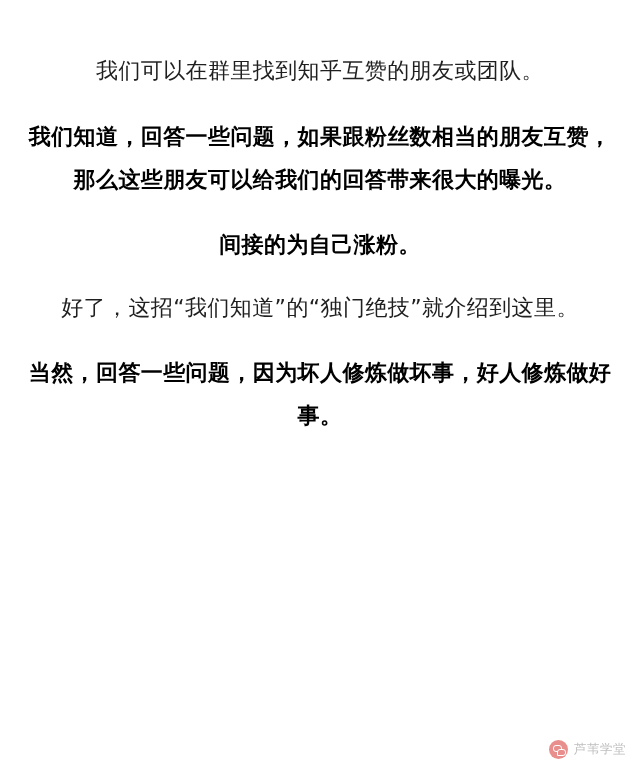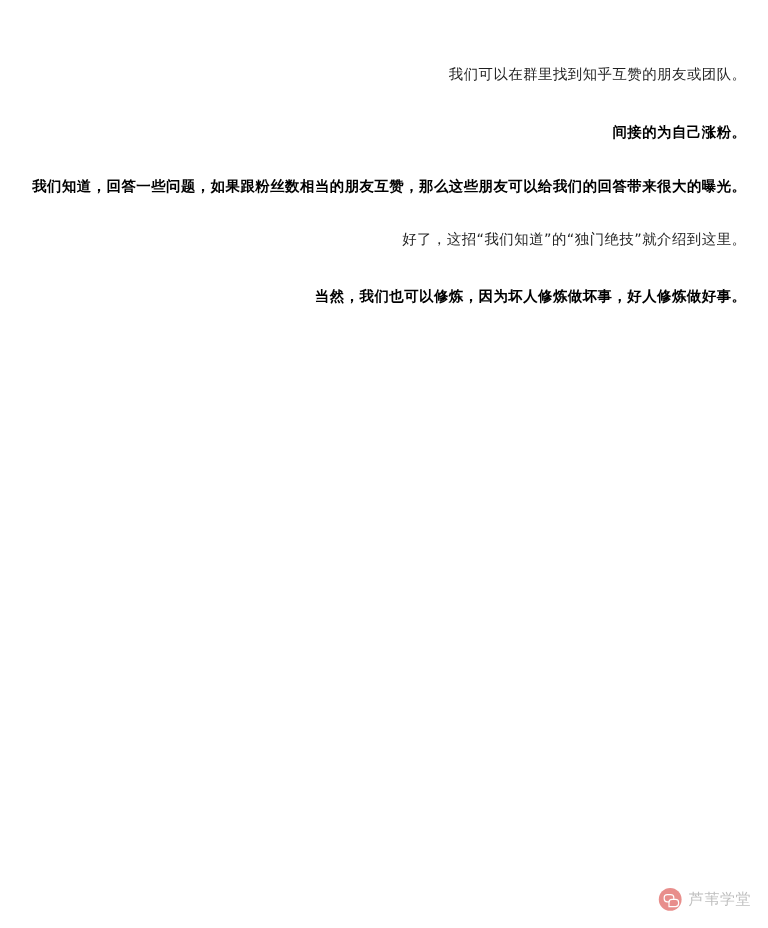--- a/index.html
+++ b/index.html
@@ -16,26 +16,26 @@
     overflow: hidden;
   }
   .page {
     position: relative;
     width: 640px;
     height: 773px;
     box-sizing: border-box;
     padding: 52px 18px 0 18px;
   }
   .para {
-    font-size: 12px;
+    font-size: 22px;
     line-height: 1.62;
     letter-spacing: 0.4px;
     color: #1f1f1f;
     margin: 0 0 26px 0;
-    text-align: right;
+    text-align: center;
   }
   .para.bold {
     font-weight: bold;
     color: #000000;
     line-height: 1.95;
     margin-bottom: 22px;
   }
   .para.tight {
     line-height: 1.72;
   }
@@ -86,28 +86,28 @@
     white-space: nowrap;
   }
 </style>
 </head>
 <body>
 
 <div class="page">
 
   <p class="para tight">我们可以在群里找到知乎互赞的朋友或团队。</p>
 
+  <p class="para bold">我们知道，回答一些问题，如果跟粉丝数相当的朋友互赞，那么这些朋友可以给我们的回答带来很大的曝光。</p>
+
   <p class="para bold">间接的为自己涨粉。</p>
-
-  <p class="para bold">我们知道，回答一些问题，如果跟粉丝数相当的朋友互赞，那么这些朋友可以给我们的回答带来很大的曝光。</p>
 
   <p class="para tight">好了，这招“我们知道”的“独门绝技”就介绍到这里。</p>
 
 
 
-  <p class="para bold">当然，我们也可以修炼，因为坏人修炼做坏事，好人修炼做好事。</p>
+  <p class="para bold">当然，回答一些问题，因为坏人修炼做坏事，好人修炼做好事。</p>
 
   <div class="watermark">
     <span class="wm-logo"></span>
     <span class="wm-text">芦苇学堂</span>
   </div>
 
 </div>
 
 </body></html>

